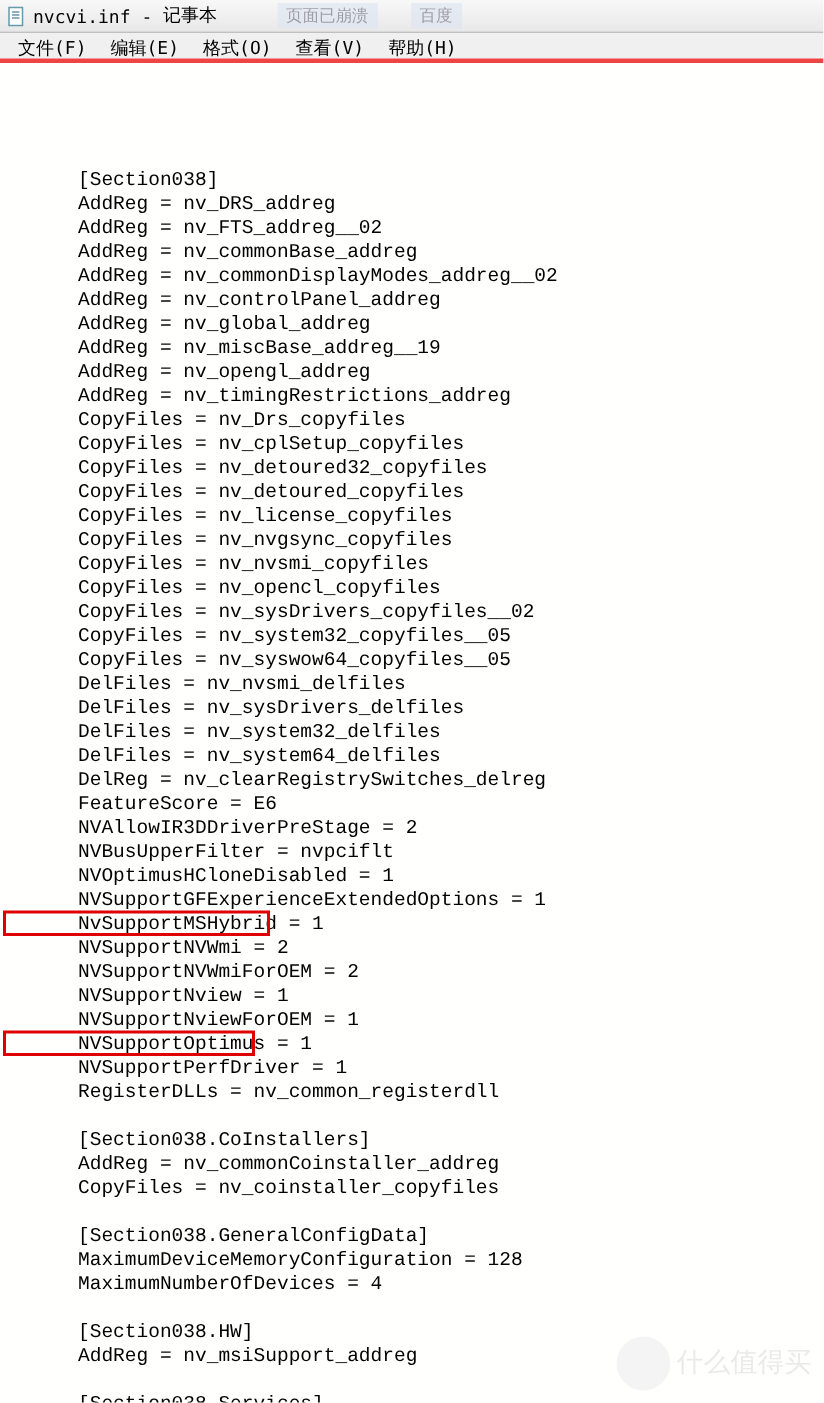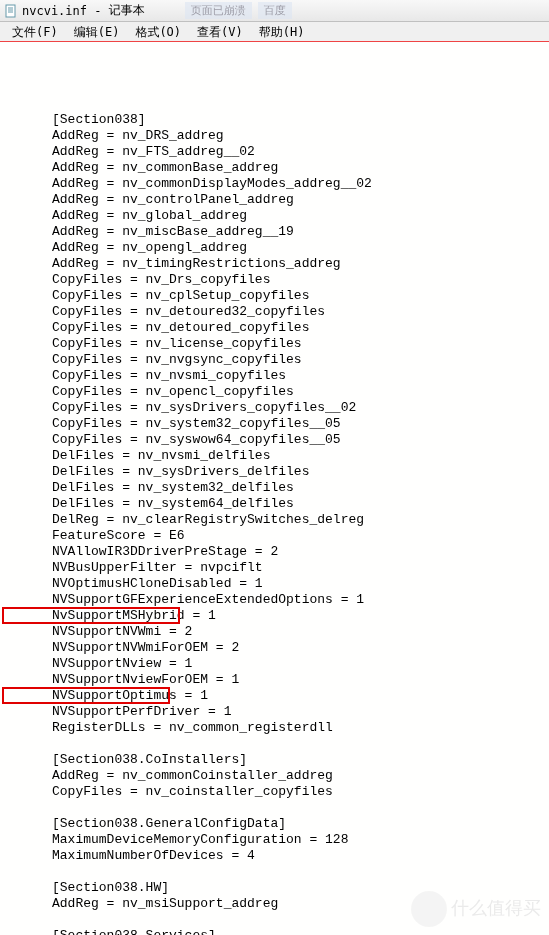--- a/index.html
+++ b/index.html
@@ -22,33 +22,33 @@
   font-size: 12px;
 }
 .titlebar .icon {
   width: 14px; height: 14px;
   margin-right: 4px;
   display: inline-block;
 }
 .titlebar-other {
   margin-left: 40px;
   display: flex;
-  gap: 6px;
+  gap: 22px;
   opacity: 0.6;
 }
 .other-tab {
   background: #dde6f3;
   padding: 1px 6px;
   font-size: 11px;
   color: #667;
 }
 .menubar {
   height: 20px;
   background: #f0f0f0;
-  border-bottom: 1px solid #ef4444;
+  border-bottom: 3px solid #ef4444;
   display: flex;
   padding: 0 4px;
   font-size: 12px;
 }
 .menu-item {
   padding: 2px 8px;
   cursor: pointer;
 }
 .content {
   padding: 6px 4px;

